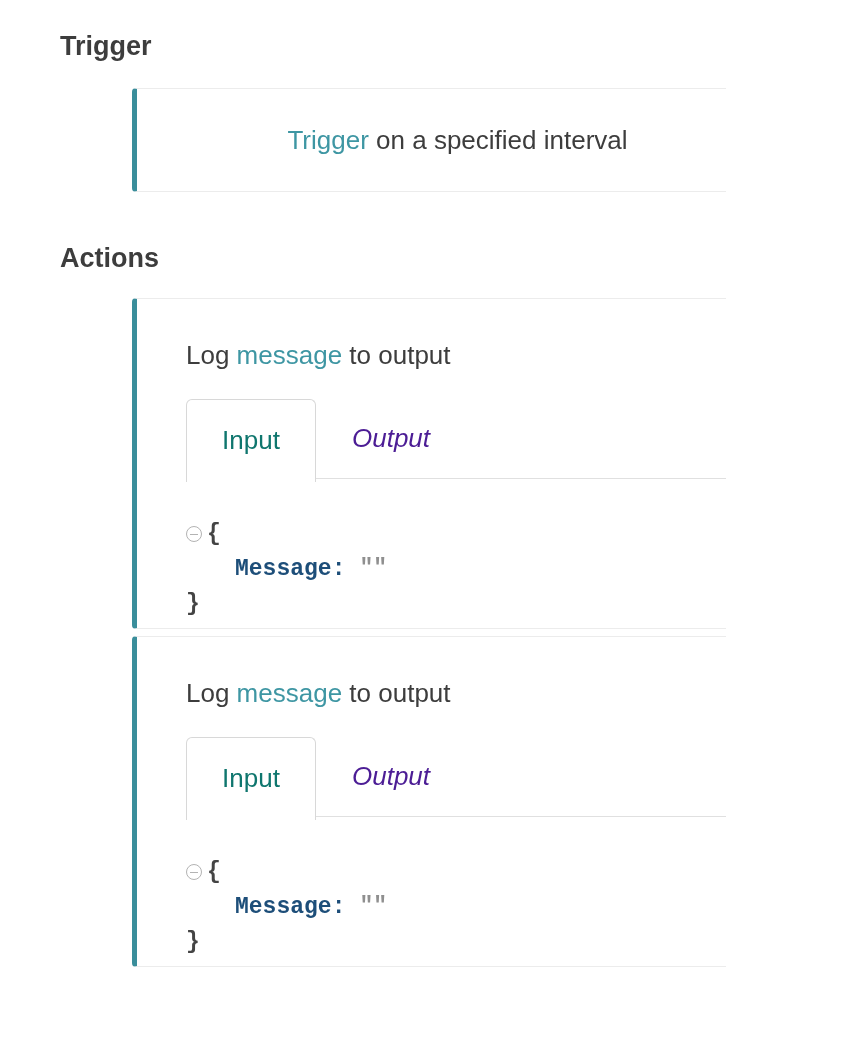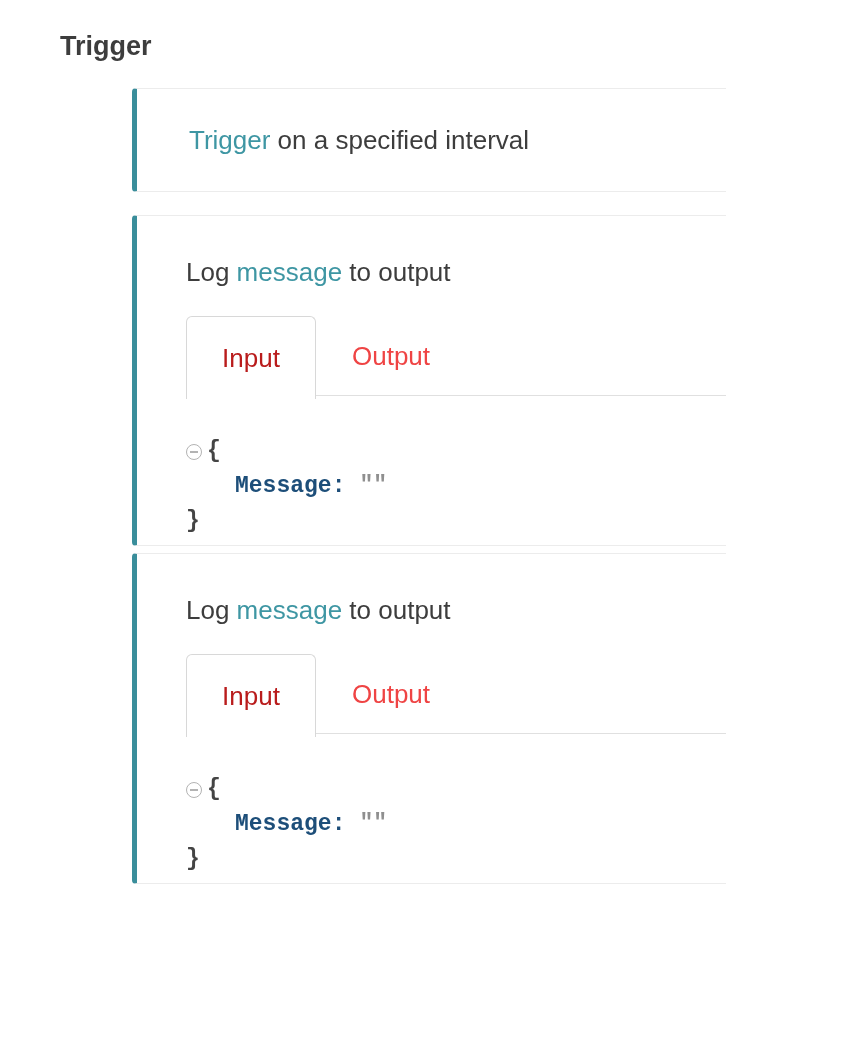--- a/index.html
+++ b/index.html
@@ -30,20 +30,21 @@
   
   .card {
     box-sizing: border-box;
     margin-left: 132px;
     width: calc(100% - 132px);
     background: #ffffff;
     border: 1px solid #ececec;
     border-right: none;
     border-left: 5px solid #3a8e9b;
     border-radius: 4px 0 0 4px;
+    justify-content: center;
   }
   .trigger-card {
     margin-top: 26px;
     height: 104px;
     display: flex;
     align-items: center;
     padding-left: 52px;
     font-size: 26px;
   }
   .teal { color: #3e96a3; cursor: pointer; text-decoration: none; }
@@ -86,24 +87,24 @@
     font-size: 26px;
     cursor: pointer;
   }
   .tab-active {
     position: relative;
     z-index: 2;
     background: #ffffff;
     border: 1px solid #d8d8d8;
     border-bottom: none;
     border-radius: 6px 6px 0 0;
-    color: #b91c1c;
+    color: #0f766e;
     height: 83px;
   }
-  .tab-inactive { width: 150px; color: #ef4444; }
+  .tab-inactive { width: 150px; color: #4c1d95; font-style: italic; }
 
   
   .json-block {
     margin-top: 38px;
     font-family: "Liberation Mono", "DejaVu Sans Mono", monospace;
     font-size: 23px;
     font-weight: 700;
     line-height: 35px;
     color: #444444;
   }
@@ -139,20 +140,21 @@
 <div class="page">
 
   <h2 class="section-heading heading-trigger">Trigger</h2>
 
   <div class="card trigger-card">
     <div>
       <a class="teal">Trigger</a><span> on a specified interval</span>
     </div>
   </div>
 
+  <h2 class="section-heading heading-actions">Actions</h2>
 
   <div class="actions-list">
 
     <div class="action-row">
 
       <div class="card action-card">
         <div class="action-title">
           <span>Log </span><a class="teal">message</a><span> to output</span>
         </div>
         <div class="tabs">

